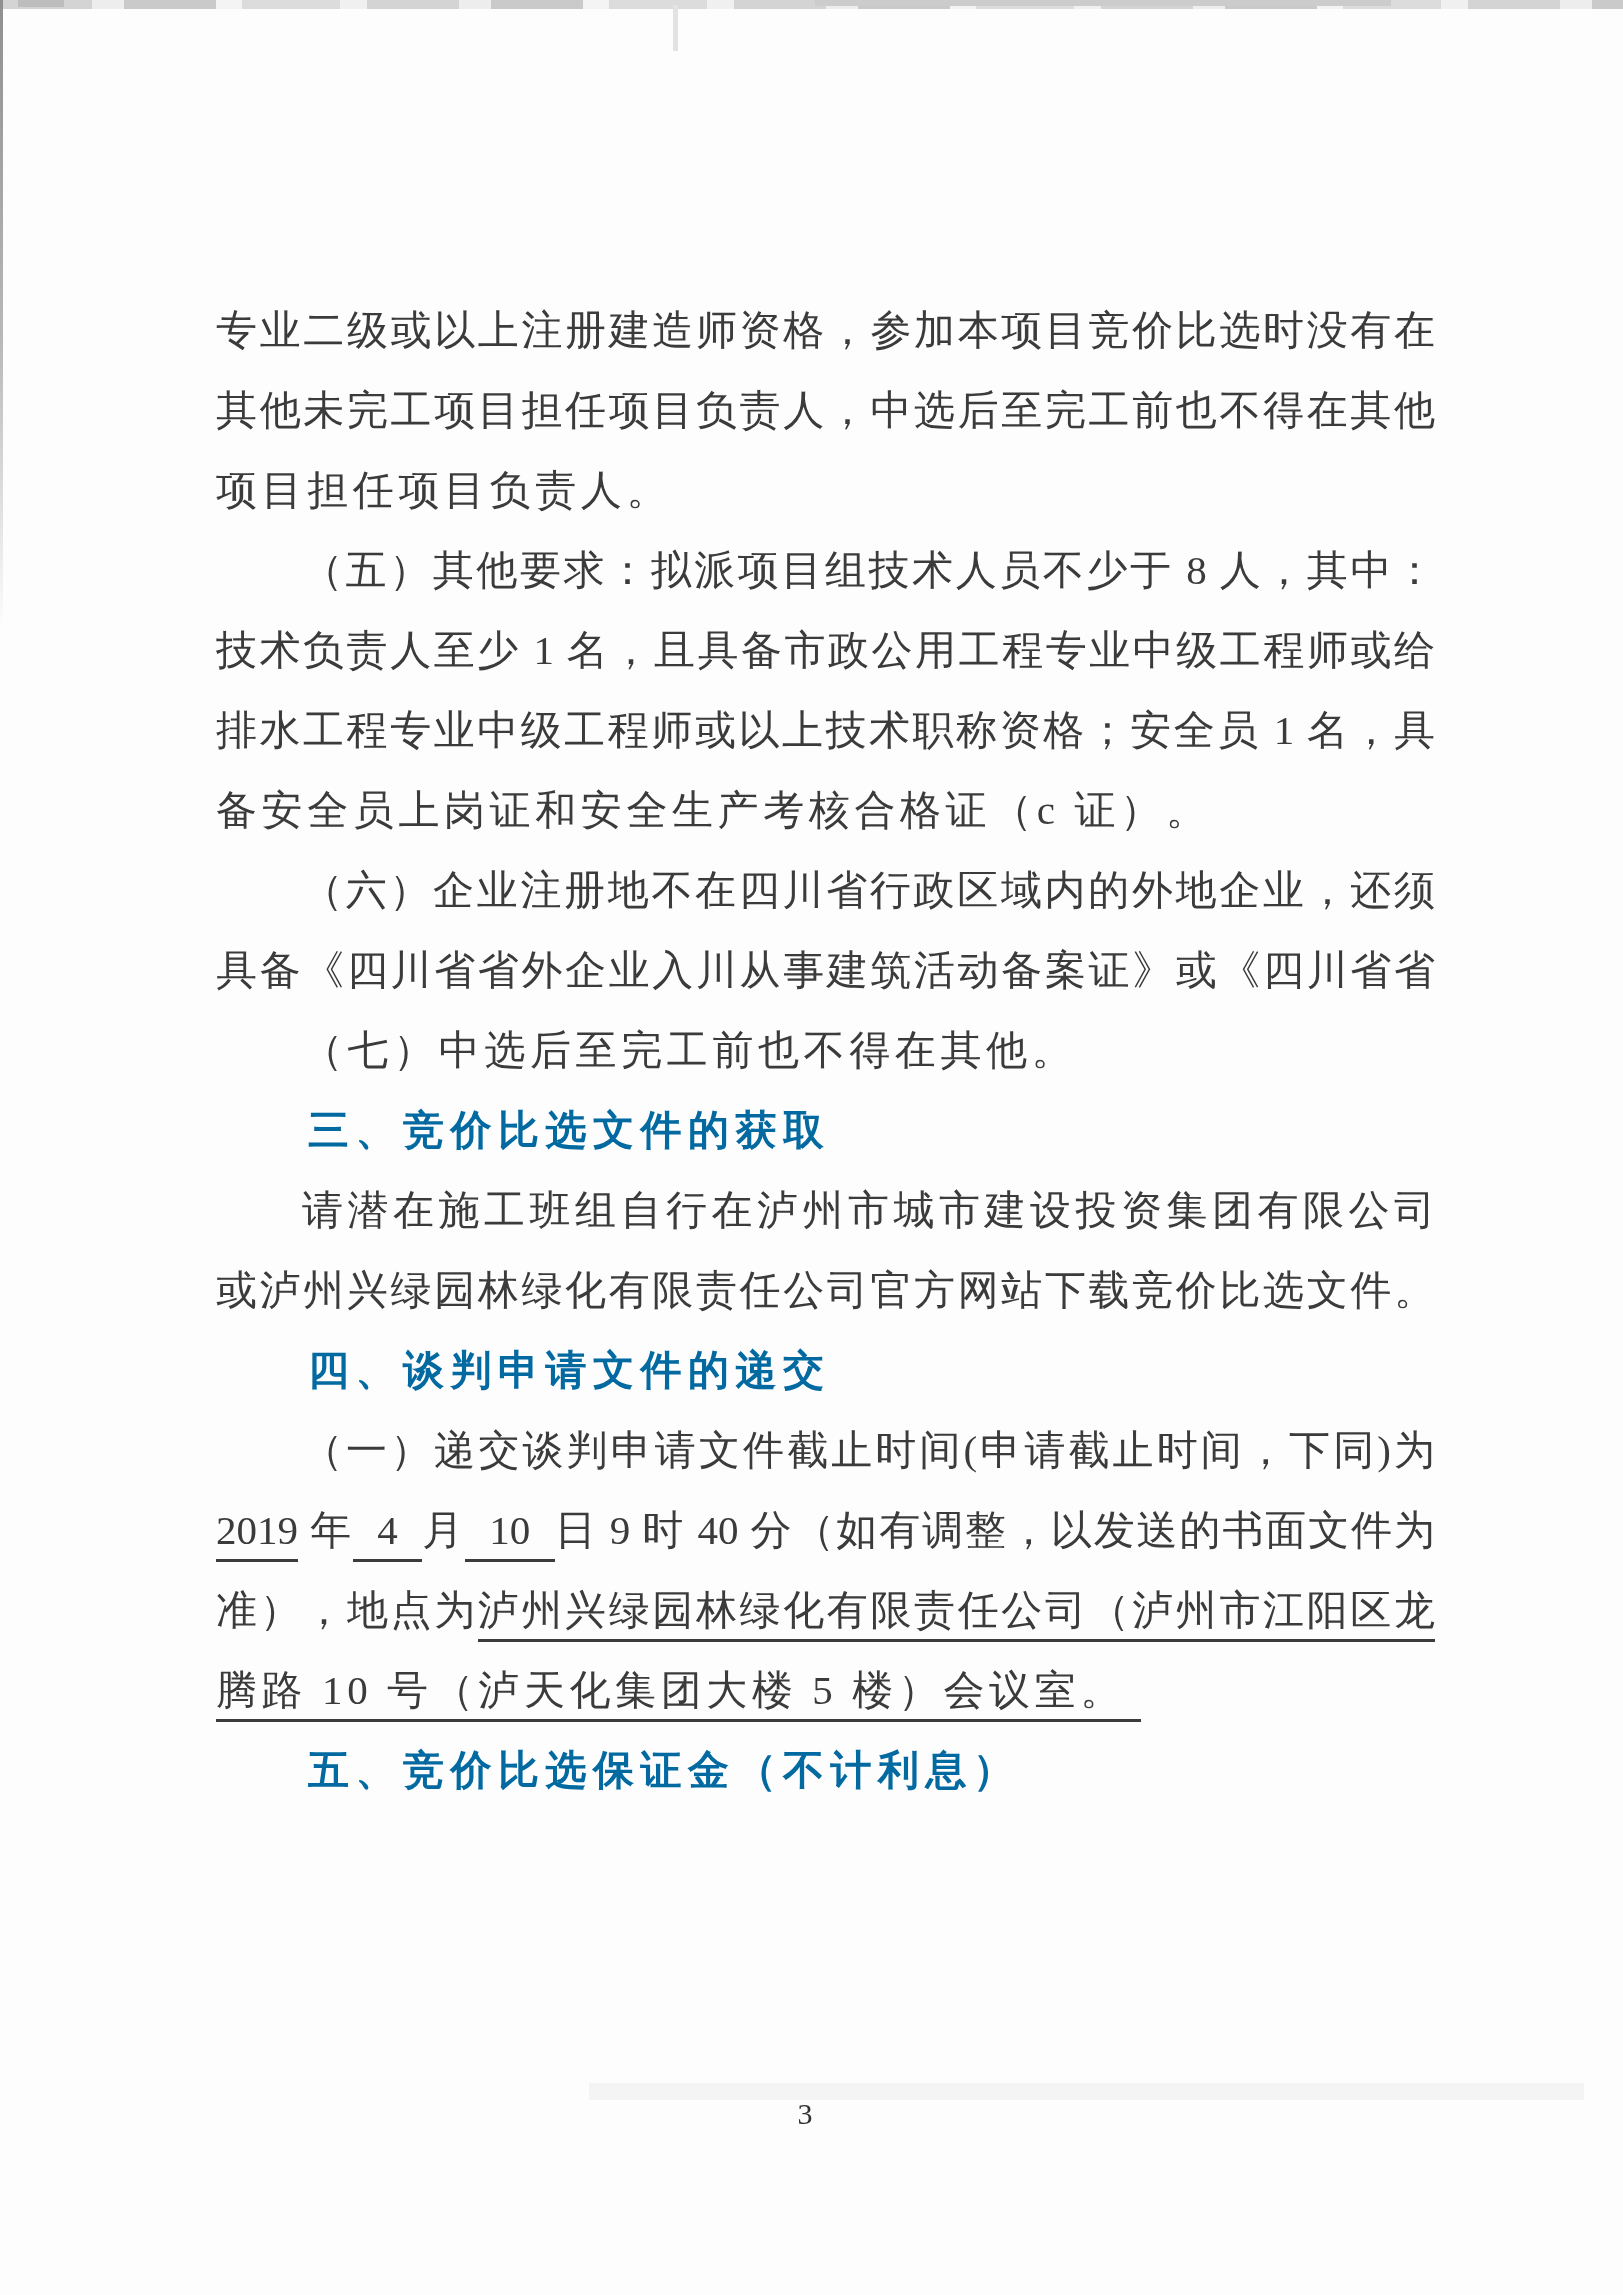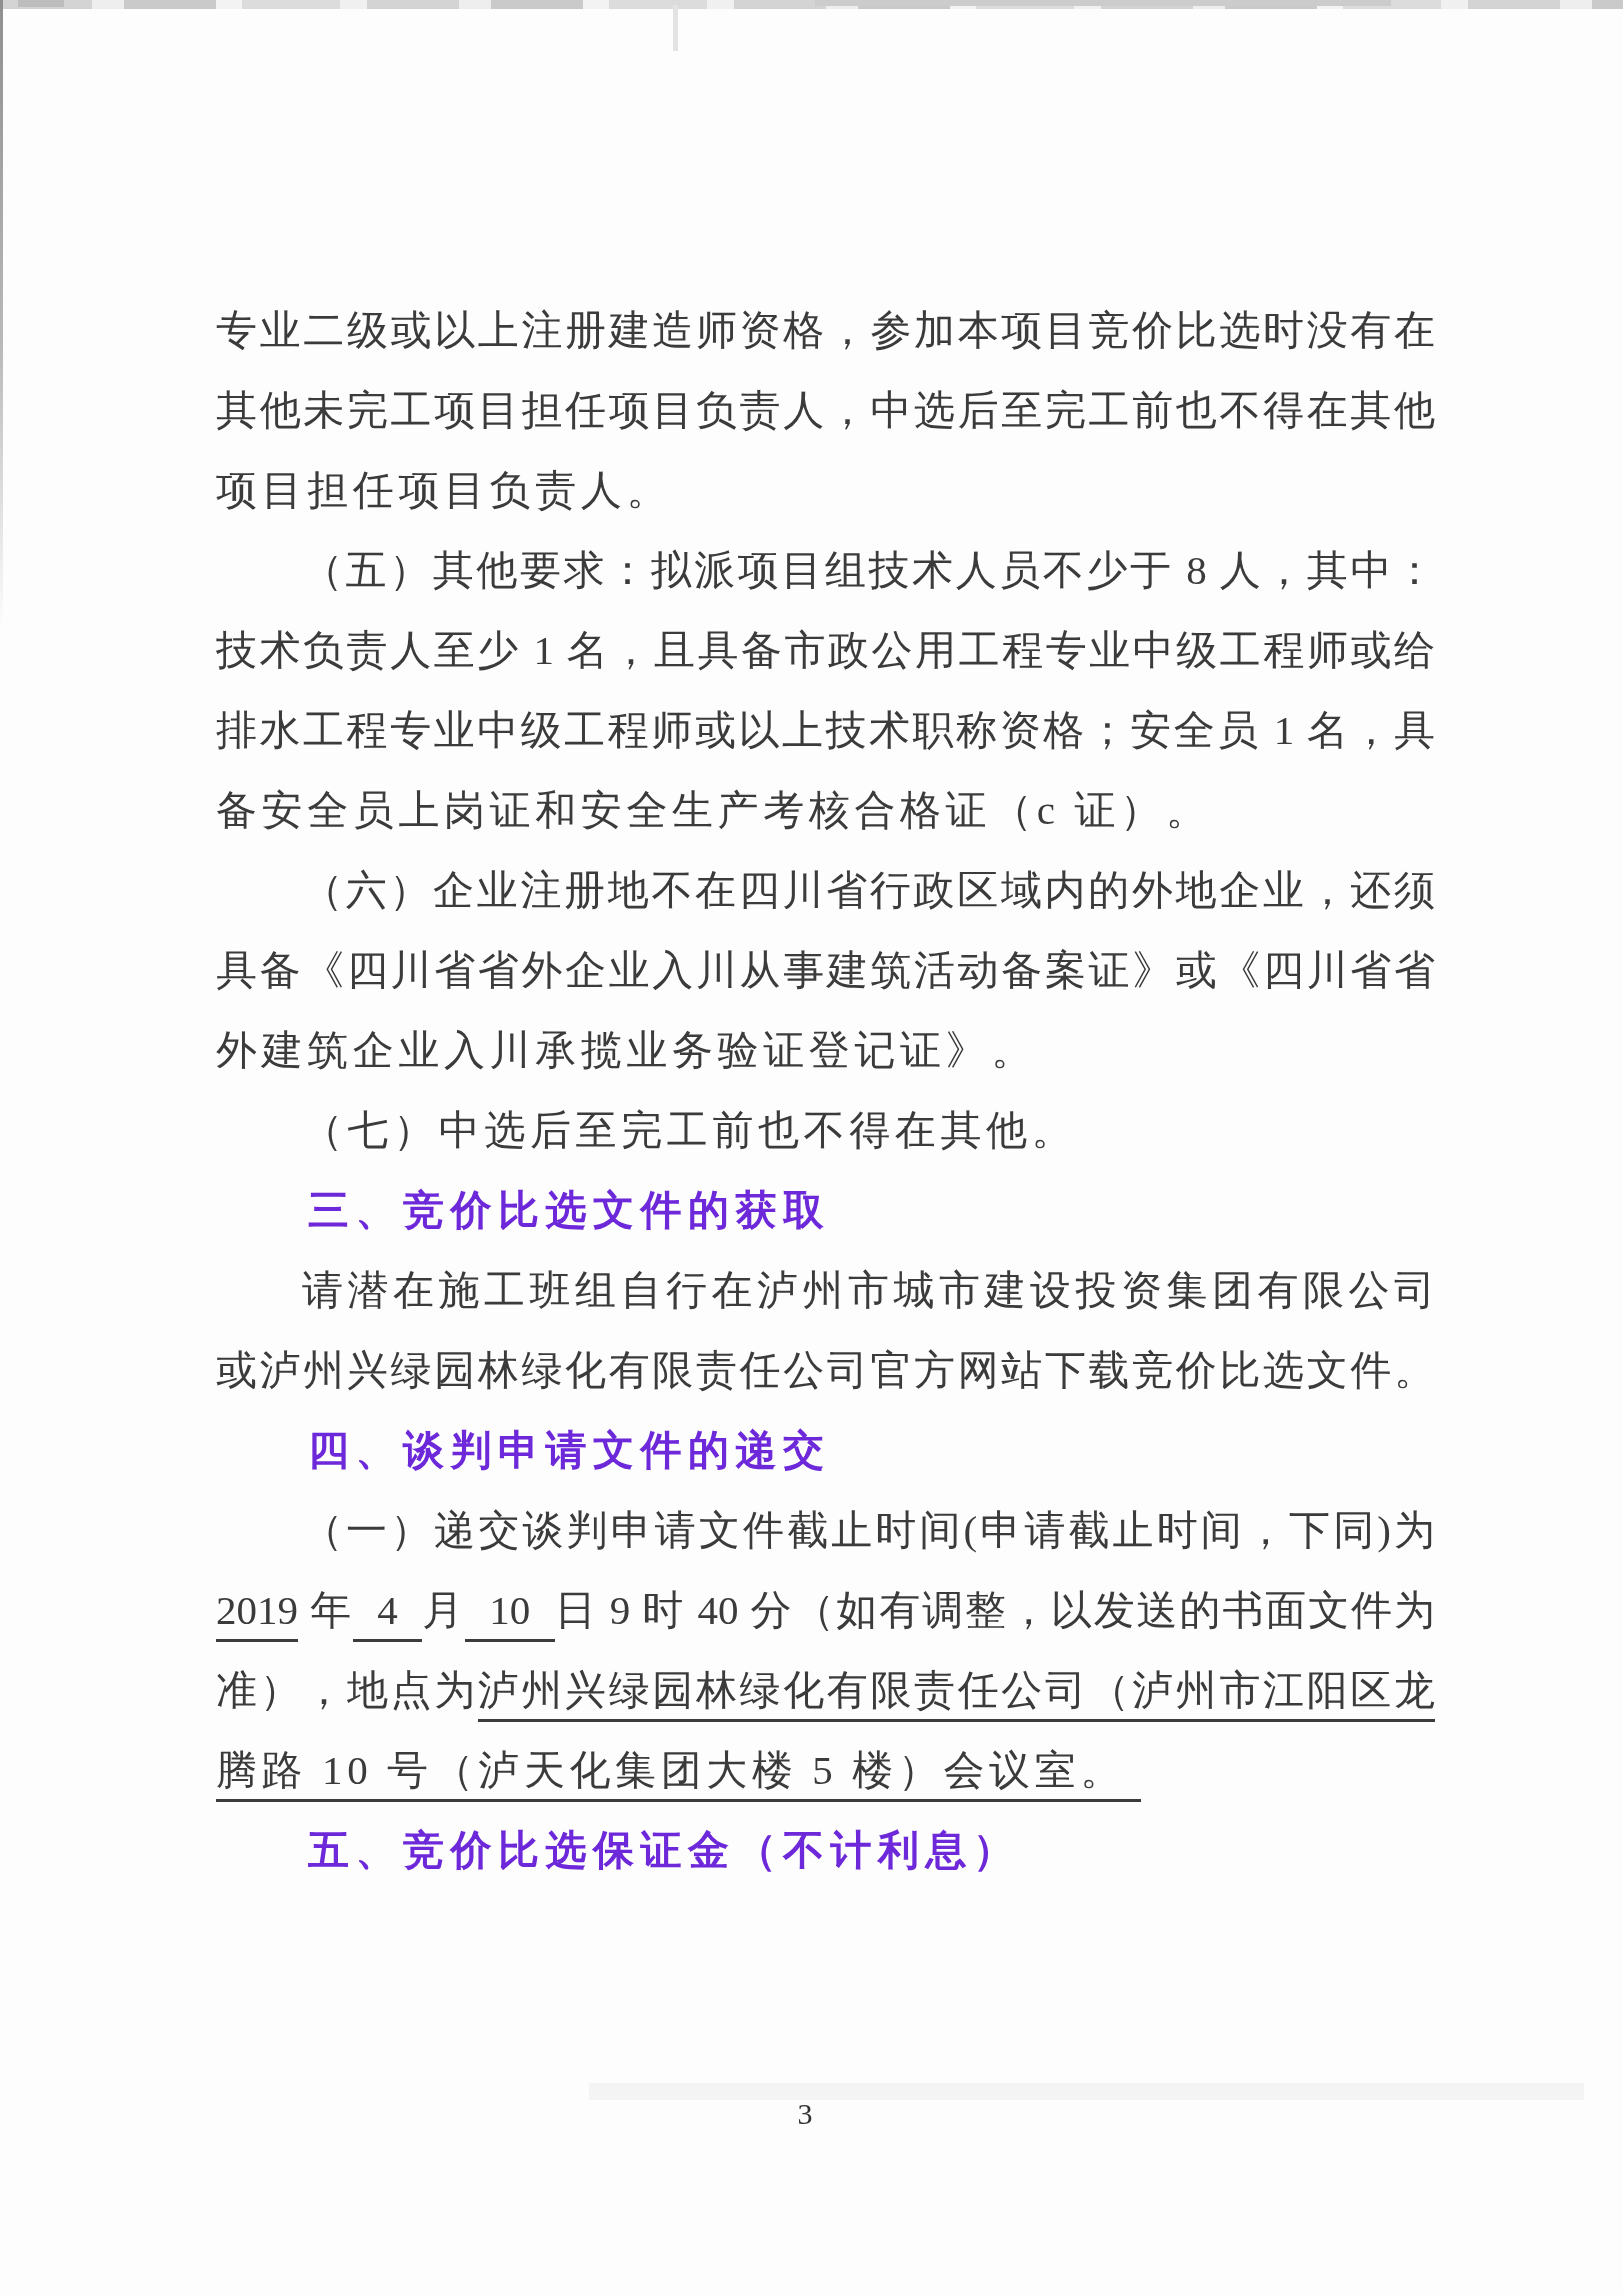--- a/index.html
+++ b/index.html
@@ -37,21 +37,21 @@
   }
   .line.justify{
     white-space:normal;
     letter-spacing:0;
     text-align:justify;
     text-align-last:justify;
   }
   .line.indent{text-indent:86px;}
   .line.heading{
     font-family:"Liberation Sans","DejaVu Sans",sans-serif;
-    font-weight:700;color:#6d28d9;letter-spacing:6.5px;
+    font-weight:700;color:#0369a1;letter-spacing:6.5px;
     text-indent:92px;
   }
   .u{border-bottom:3.9px solid #3c3c3c;padding-bottom:5.9px;}
   .pageno{
     position:absolute;top:2097px;left:0;width:1610px;
     text-align:center;font-size:30px;letter-spacing:0;color:#333333;
   }
 </style>
 </head>
 <body>
@@ -67,21 +67,20 @@
   <div class="doc">
       <div class="line justify"><span>专业二级或以上注册建造师资格，参加本项目竞价比选时没有在</span></div>
       <div class="line justify"><span>其他未完工项目担任项目负责人，中选后至完工前也不得在其他</span></div>
       <div class="line"><span>项目担任项目负责人。</span></div>
       <div class="line indent justify"><span>（五）其他要求：拟派项目组技术人员不少于 8 人，其中：</span></div>
       <div class="line justify"><span>技术负责人至少 1 名，且具备市政公用工程专业中级工程师或给</span></div>
       <div class="line justify"><span>排水工程专业中级工程师或以上技术职称资格；安全员 1 名，具</span></div>
       <div class="line"><span>备安全员上岗证和安全生产考核合格证（c 证）。</span></div>
       <div class="line indent justify"><span>（六）企业注册地不在四川省行政区域内的外地企业，还须</span></div>
       <div class="line justify"><span>具备《四川省省外企业入川从事建筑活动备案证》或《四川省省</span></div>
-      <div class="line"><span>外建筑企业入川承揽业务验证登记证》。</span></div>
       <div class="line indent"><span>（七）中选后至完工前也不得在其他。</span></div>
       <div class="line heading indent"><span>三、竞价比选文件的获取</span></div>
       <div class="line indent justify"><span>请潜在施工班组自行在泸州市城市建设投资集团有限公司</span></div>
       <div class="line justify"><span>或泸州兴绿园林绿化有限责任公司官方网站下载竞价比选文件。</span></div>
       <div class="line heading indent"><span>四、谈判申请文件的递交</span></div>
       <div class="line indent justify"><span>（一）递交谈判申请文件截止时间(申请截止时间，下同)为</span></div>
       <div class="line justify"><span class="u">2019</span><span> 年</span><span class="u">&nbsp;&nbsp;4&nbsp;&nbsp;</span><span>月</span><span class="u">&nbsp;&nbsp;10&nbsp;&nbsp;</span><span>日 9 时 40 分（如有调整，以发送的书面文件为</span></div>
       <div class="line justify"><span>准），地点为</span><span class="u">泸州兴绿园林绿化有限责任公司（泸州市江阳区龙</span></div>
       <div class="line"><span class="u">腾路 10 号（泸天化集团大楼 5 楼）会议室。&nbsp;</span></div>
       <div class="line heading indent"><span>五、竞价比选保证金（不计利息）</span></div>

